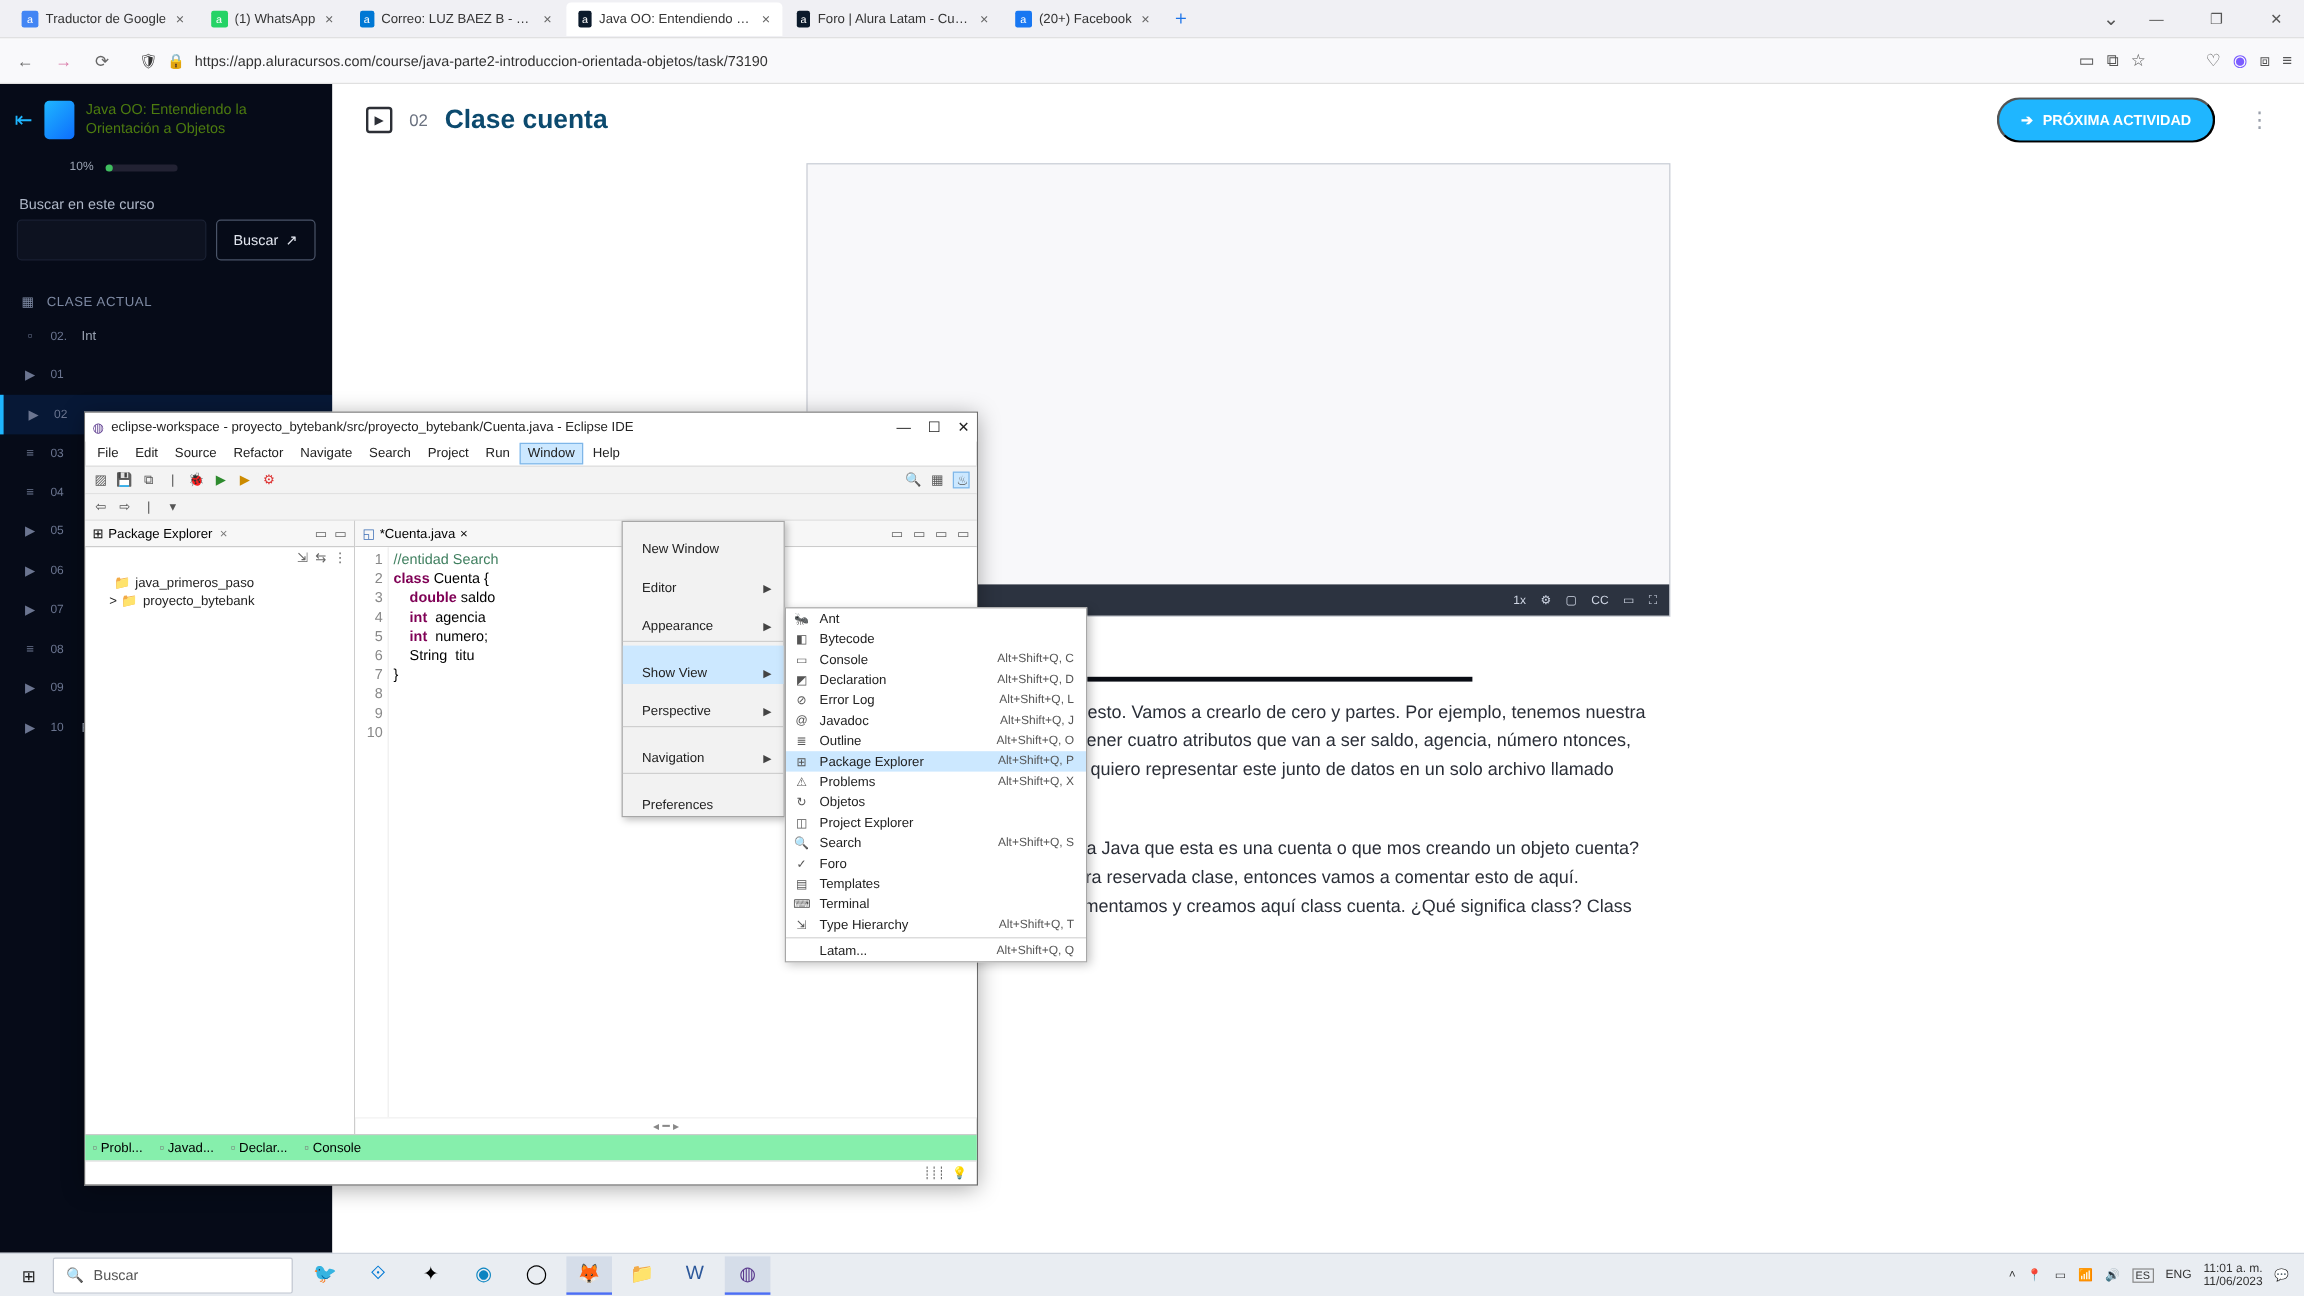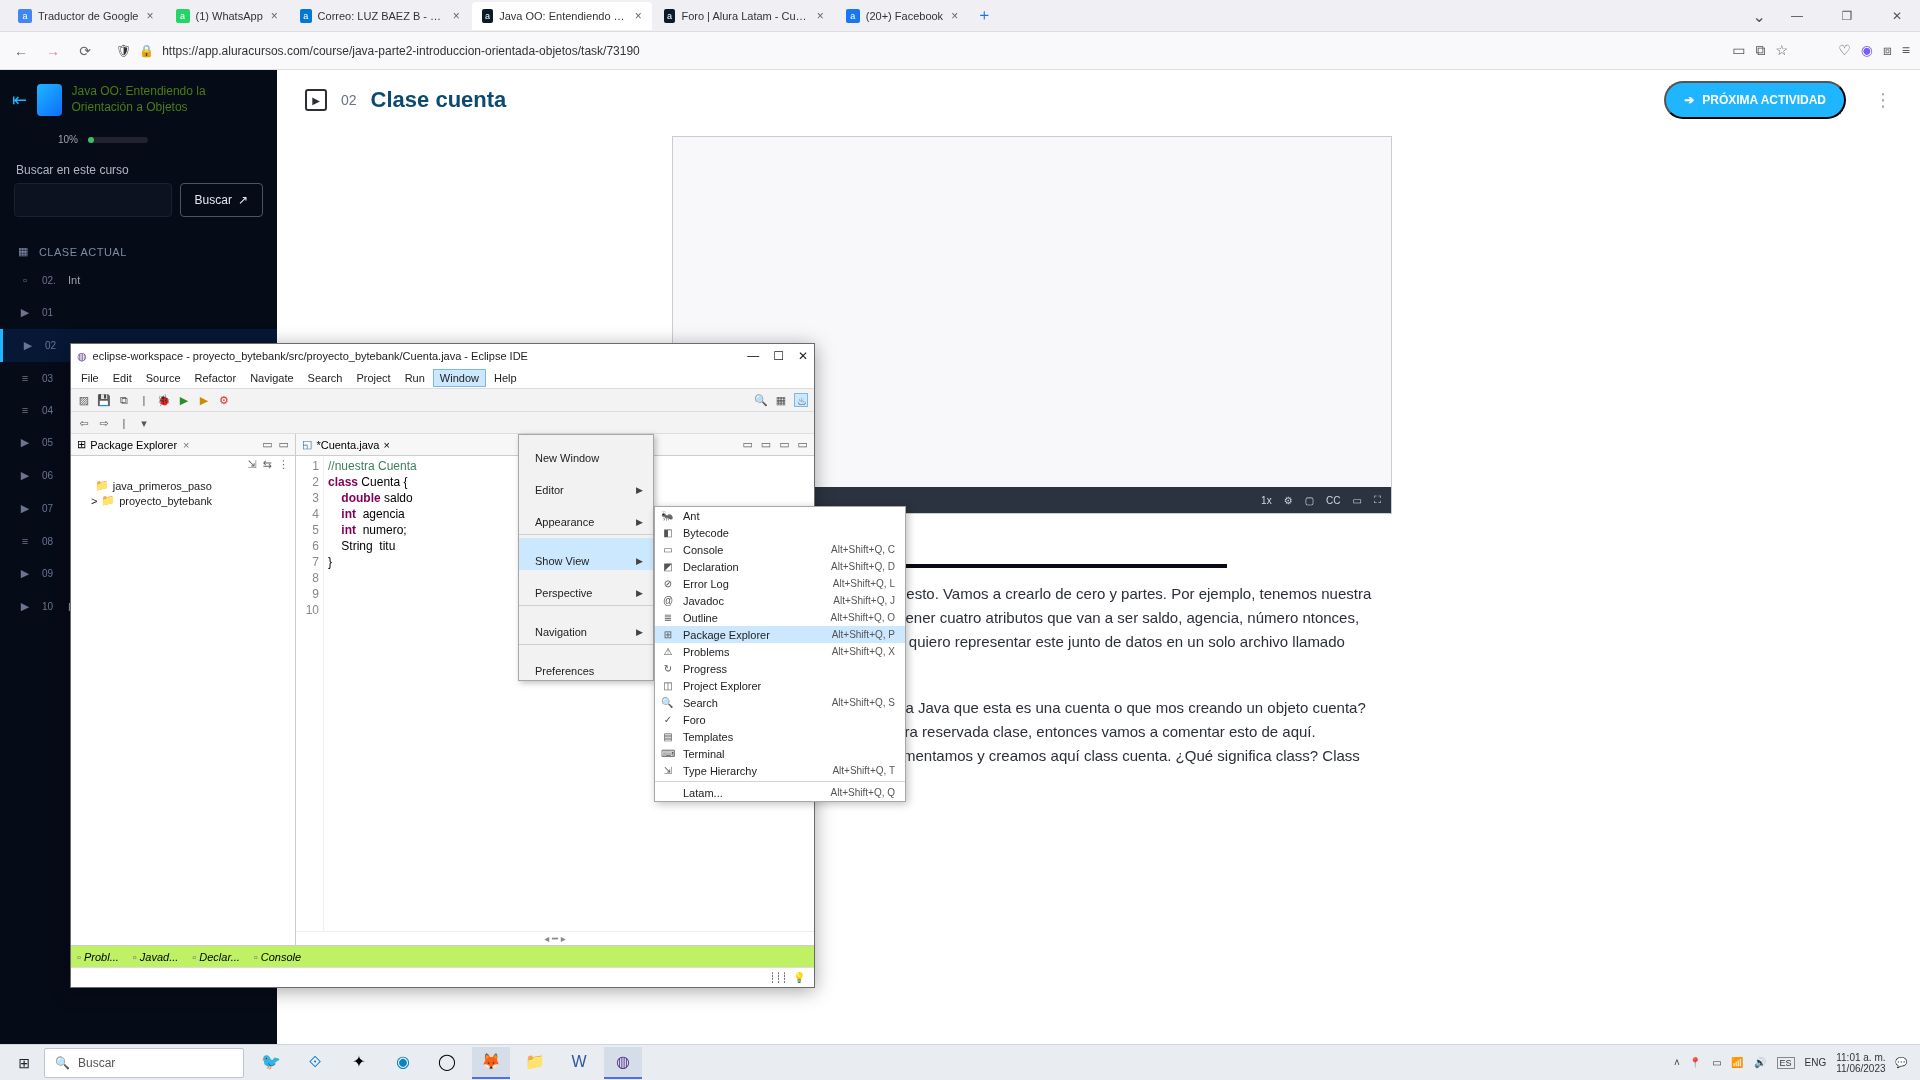--- a/index.html
+++ b/index.html
@@ -78,21 +78,21 @@
 .ecl-tree .node { display: flex; align-items: center; gap: 4px; padding: 1px 0; }
 .ecl-tree .indent1 { padding-left: 14px; }
 .ecl-editor { flex: 1; display: flex; flex-direction: column; }
 .ecl-ed-tab { height: 22px; display: flex; align-items: center; font-size: 11px; border-bottom: 1px solid #ccc; background: #f7f7f7; padding: 0 6px; gap: 4px; }
 .ecl-ed-tab .tools { margin-left: auto; display: flex; gap: 8px; color: #666; }
 .ecl-code { flex: 1; display: flex; font-family: Consolas, monospace; font-size: 12px; position: relative; background: #fff; }
 .ecl-gutter { width: 28px; background: #fff; border-right: 1px solid #eee; color: #888; text-align: right; padding: 2px 4px 0 0; line-height: 16px; }
 .ecl-codelines { padding: 2px 4px; line-height: 16px; white-space: pre; }
 .kw { color: #7f0055; font-weight: bold; }
 .cm { color: #3f7f5f; }
-.ecl-bottom { height: 22px; border-top: 1px solid #ccc; display: flex; align-items: center; font-size: 11px; padding: 0 6px; gap: 14px; background: #bef264; font-style: italic; }
+.ecl-bottom { height: 22px; border-top: 1px solid #ccc; display: flex; align-items: center; font-size: 11px; padding: 0 6px; gap: 14px; background: #86efac; }
 .ecl-status { height: 20px; border-top: 1px solid #ddd; display: flex; align-items: center; justify-content: flex-end; padding: 0 8px; font-size: 10px; color: #555; }
 .ecl-status .bulb { color: #f0b400; margin-left: 6px; }
 
 
 .ecl-menu { position: absolute; top: 0; left: 447px; width: 136px; background: #f2f2f2; border: 1px solid #a7a7a7; box-shadow: 2px 2px 6px rgba(0,0,0,.25); font-size: 11px; z-index: 60; }
 .ecl-menu .mi { display: flex; align-items: center; padding: 17px 10px 3px 16px; gap: 6px; color: #222; }
 .ecl-menu .mi .arr { margin-left: auto; color: #444; font-size: 9px; }
 .ecl-menu .mi.hl { background: #cce8ff; }
 .ecl-menu .sep { height: 1px; background: #cfcfcf; margin: 3px 0; }
 .ecl-submenu { position: absolute; top: 72px; left: 583px; width: 252px; background: #fff; border: 1px solid #a7a7a7; box-shadow: 2px 2px 8px rgba(0,0,0,.25); font-size: 11px; z-index: 61; }
@@ -366,21 +366,21 @@
         <span class="x">×</span>
         <div class="tools">
             <span>▭</span>
             <span>▭</span>
             <span>▭</span>
             <span>▭</span>
           </div>
       </div>
       <div class="ecl-code">
         <div class="ecl-gutter" id="ecl-gutter">1<br>2<br>3<br>4<br>5<br>6<br>7<br>8<br>9<br>10<br></div>
-        <div class="ecl-codelines" id="ecl-codelines"><span class="cm">//nuestra Cuenta</span><br><span class="kw">class</span> Cuenta {<br>    <span class="kw">double</span> saldo<br>    <span class="kw">int</span>  agencia<br>    <span class="kw">int</span>  numero;<br>    String  titu<br>}<br><br><br><br></div>
+        <div class="ecl-codelines" id="ecl-codelines"><span class="cm">//entidad Search</span><br><span class="kw">class</span> Cuenta {<br>    <span class="kw">double</span> saldo<br>    <span class="kw">int</span>  agencia<br>    <span class="kw">int</span>  numero;<br>    String  titu<br>}<br><br><br><br></div>
       </div>
       <div style="height:14px;border-top:1px solid #eee;display:flex;align-items:center;padding:0 6px;color:#888;font-size:10px;">
         <span style="margin:0 auto">◂ ━ ▸</span>
       </div>
     </div>
 
     <div class="ecl-menu" id="ecl-winmenu">
         <div class="mi">
           <span>New Window</span>
         </div>
@@ -451,21 +451,21 @@
           <span>Package Explorer</span>
           <span class="sc">Alt+Shift+Q, P</span>
         </div>
         <div class="mi">
           <span class="ic">⚠</span>
           <span>Problems</span>
           <span class="sc">Alt+Shift+Q, X</span>
         </div>
         <div class="mi">
           <span class="ic">↻</span>
-          <span>Progress</span>
+          <span>Objetos</span>
         </div>
         <div class="mi">
           <span class="ic">◫</span>
           <span>Project Explorer</span>
         </div>
         <div class="mi">
           <span class="ic">🔍</span>
           <span>Search</span>
           <span class="sc">Alt+Shift+Q, S</span>
         </div>

